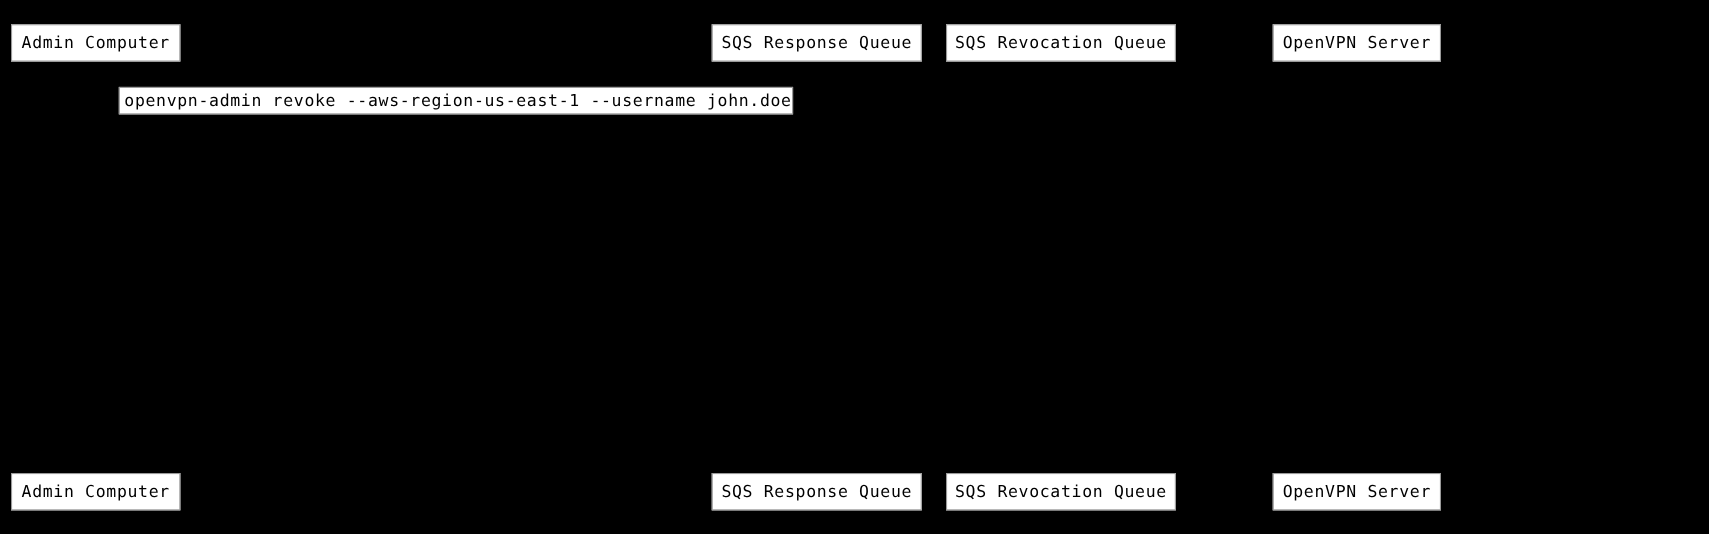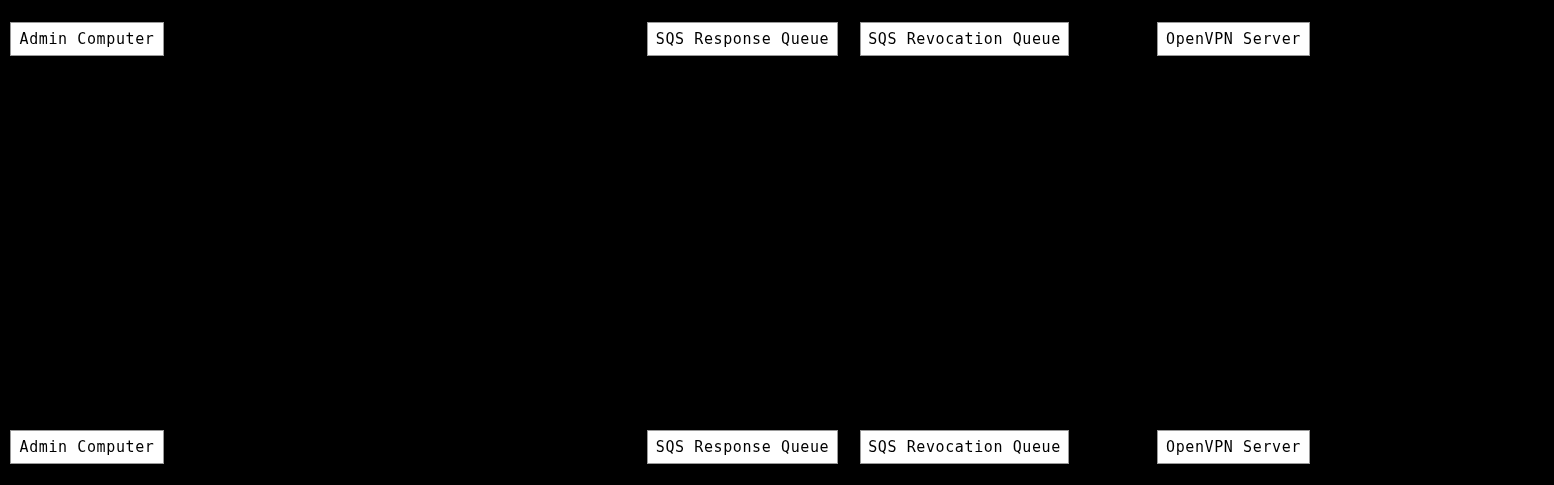--- a/index.html
+++ b/index.html
@@ -79,20 +79,23 @@
   </div>
 
   <div class="participant" style="left:860px; top:22px; width:209px;">
     <span>SQS Revocation Queue</span>
   </div>
 
   <div class="participant" style="left:1157px; top:22px; width:153px;">
     <span>OpenVPN Server</span>
   </div>
 
+  <div class="message-label" style="left:108px; top:79px; width:613px;">
+    <span>openvpn-admin revoke --aws-region-us-east-1 --username john.doe</span>
+  </div>
 
   <div class="participant" style="left:10px; top:430px; width:154px;">
     <span>Admin Computer</span>
   </div>
 
   <div class="participant" style="left:647px; top:430px; width:191px;">
     <span>SQS Response Queue</span>
   </div>
 
   <div class="participant" style="left:860px; top:430px; width:209px;">

